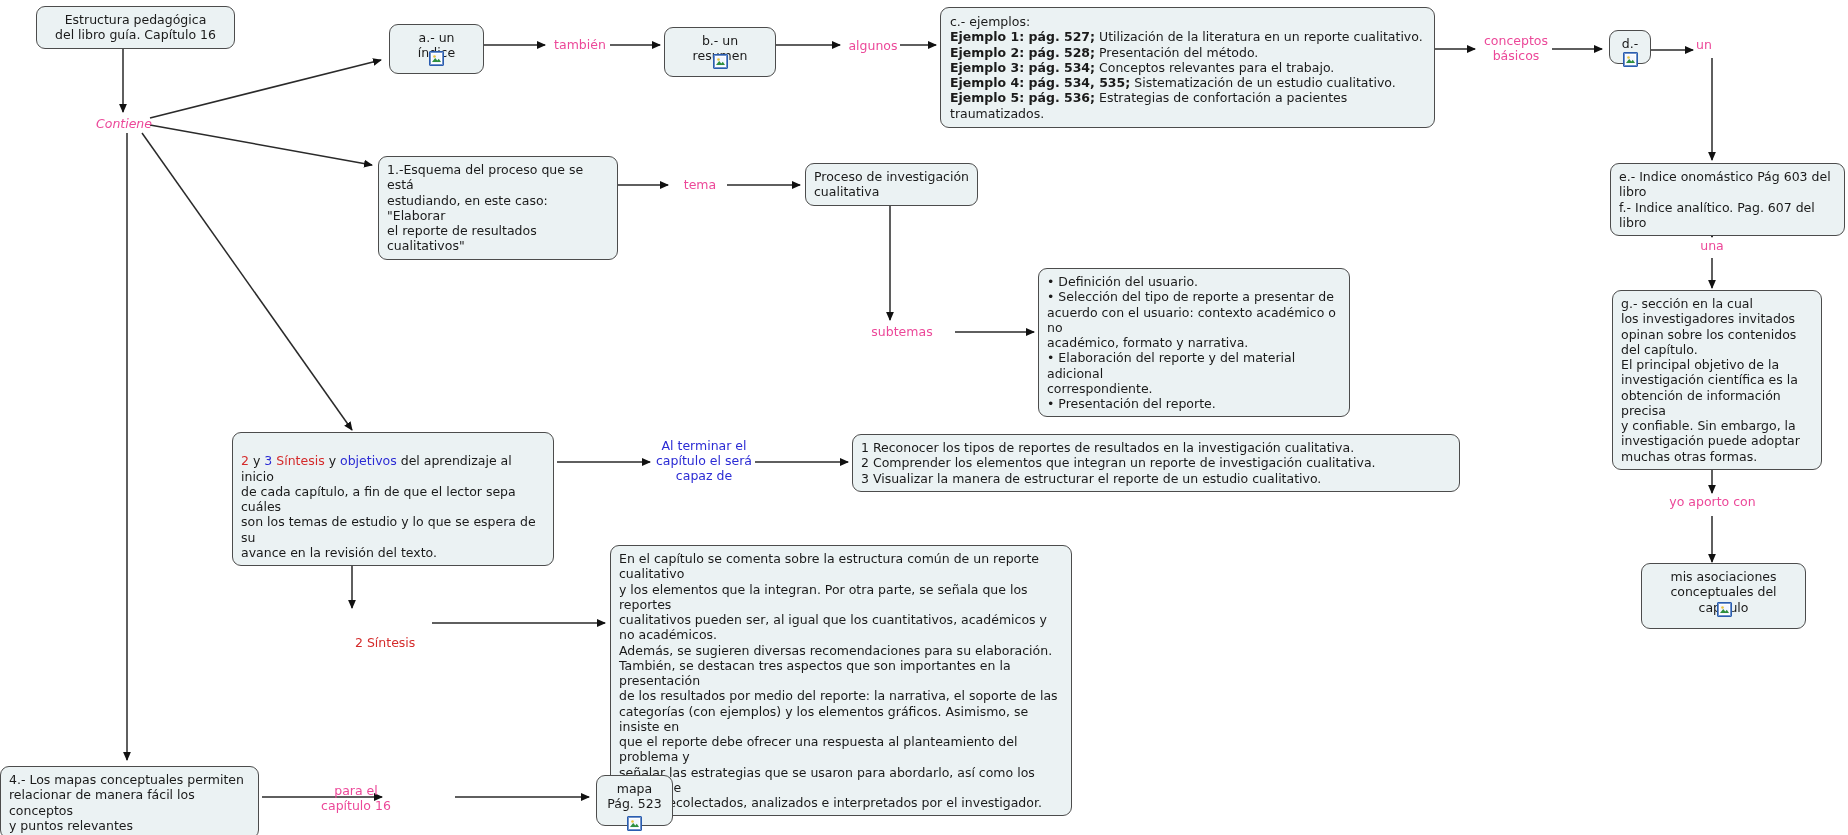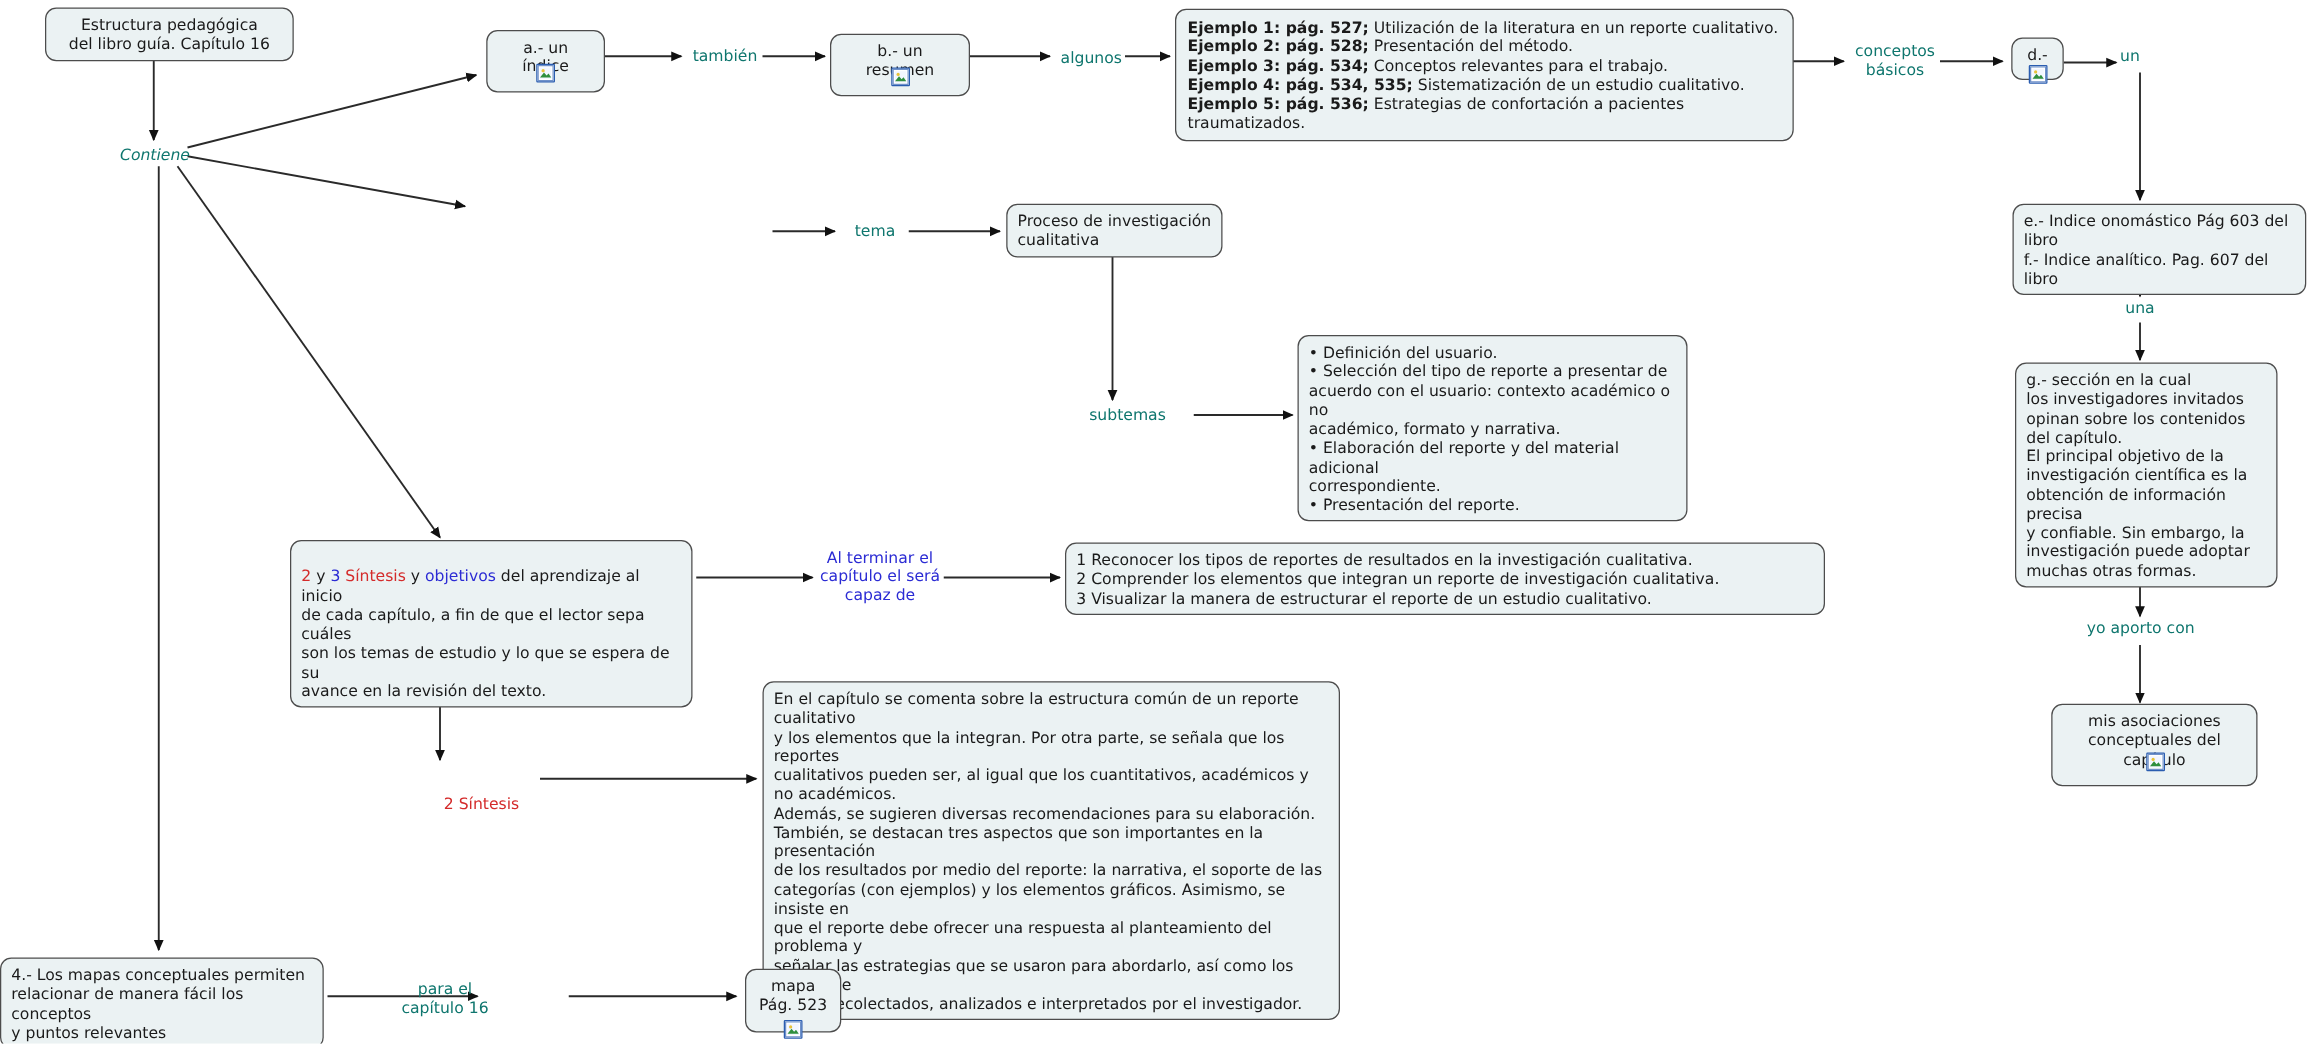--- a/index.html
+++ b/index.html
@@ -33,21 +33,21 @@
     line-height: 1.22;
     padding: 5px 8px 5px 8px;
     white-space: pre-line;
     box-shadow: 0 0 0 0 rgba(0,0,0,0);
   }
   .node.center { text-align: center; }
   .node .nline { display: block; }
   .link-label {
     position: absolute;
     font-size: 12.5px;
-    color: #0f766e;
+    color: #ec4899;
     line-height: 1.2;
     text-align: center;
     white-space: pre-line;
     background: transparent;
   }
   .link-label.blue { color: #2b2bd4; }
   .link-label.red  { color: #d42b2b; }
   .img-badge {
     position: absolute;
     width: 15px;
@@ -156,20 +156,21 @@
       <rect x="0.5" y="0.5" width="12" height="12" fill="#ffffff" stroke="#6f91c9"></rect>
       <rect x="2" y="2" width="9" height="9" fill="#f2f6ff"></rect>
       <circle cx="4.5" cy="4.5" r="1.3" fill="#e8c33a"></circle>
       <path d="M2 10 L5.2 6 L7.3 8.4 L8.8 6.8 L11 10 z" fill="#2f8f3e"></path>
     </svg>
   </span>
 
   <div class="link-label" style="left:842px; top:38px; width:62px;">algunos</div>
 
   <div class="node" style="left:940px; top:7px; width:495px; white-space:normal; padding:6px 9px;">
+    <span class="nline">c.- ejemplos:</span>
     <span class="nline"><b class="bold">Ejemplo 1: pág. 527;</b><span> Utilización de la literatura en un reporte cualitativo.</span></span>
     <span class="nline"><b class="bold">Ejemplo 2: pág. 528;</b><span> Presentación del método.</span></span>
     <span class="nline"><b class="bold">Ejemplo 3: pág. 534;</b><span> Conceptos relevantes para el trabajo.</span></span>
     <span class="nline"><b class="bold">Ejemplo 4: pág. 534, 535;</b><span> Sistematización de un estudio cualitativo.</span></span>
     <span class="nline"><b class="bold">Ejemplo 5: pág. 536;</b><span> Estrategias de confortación a pacientes traumatizados.</span></span>
   </div>
 
   <div class="link-label" style="left:1478px; top:33px; width:76px;">conceptos
 básicos</div>
 
@@ -207,20 +208,23 @@
 conceptuales del capítulo</div>
   <span class="img-badge" style="left:1717px; top:602px;">
     <svg width="13" height="13" viewBox="0 0 13 13" aria-hidden="true">
       <rect x="0.5" y="0.5" width="12" height="12" fill="#ffffff" stroke="#6f91c9"></rect>
       <rect x="2" y="2" width="9" height="9" fill="#f2f6ff"></rect>
       <circle cx="4.5" cy="4.5" r="1.3" fill="#e8c33a"></circle>
       <path d="M2 10 L5.2 6 L7.3 8.4 L8.8 6.8 L11 10 z" fill="#2f8f3e"></path>
     </svg>
   </span>
 
+  <div class="node" style="left:378px; top:156px; width:240px;">1.-Esquema del proceso que se está
+estudiando, en este caso: "Elaborar
+el reporte de resultados cualitativos"</div>
 
   <div class="link-label" style="left:676px; top:177px; width:48px;">tema</div>
 
   <div class="node" style="left:805px; top:163px; width:173px;">Proceso de investigación
 cualitativa</div>
 
   <div class="link-label" style="left:852px; top:324px; width:100px;">subtemas</div>
 
   <div class="node" style="left:1038px; top:268px; width:312px;">• Definición del usuario.
 • Selección del tipo de reporte a presentar de

